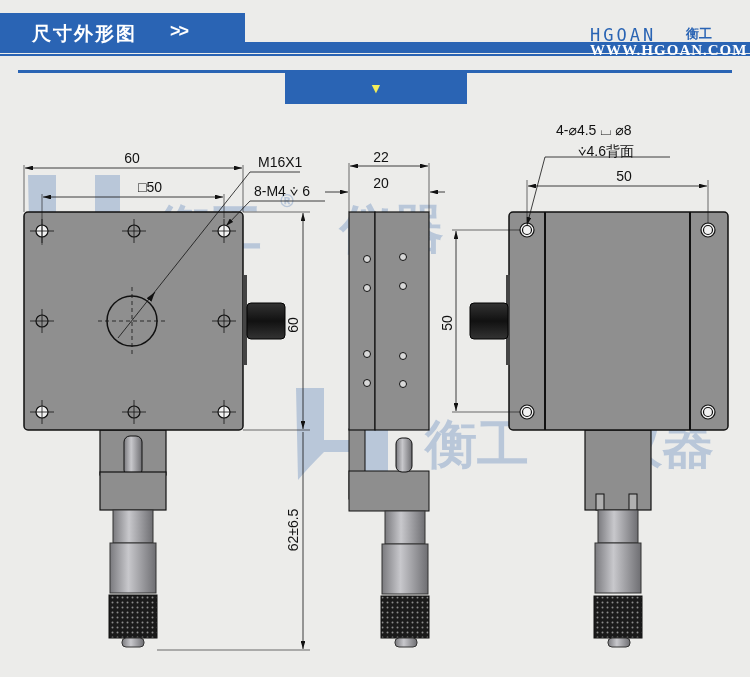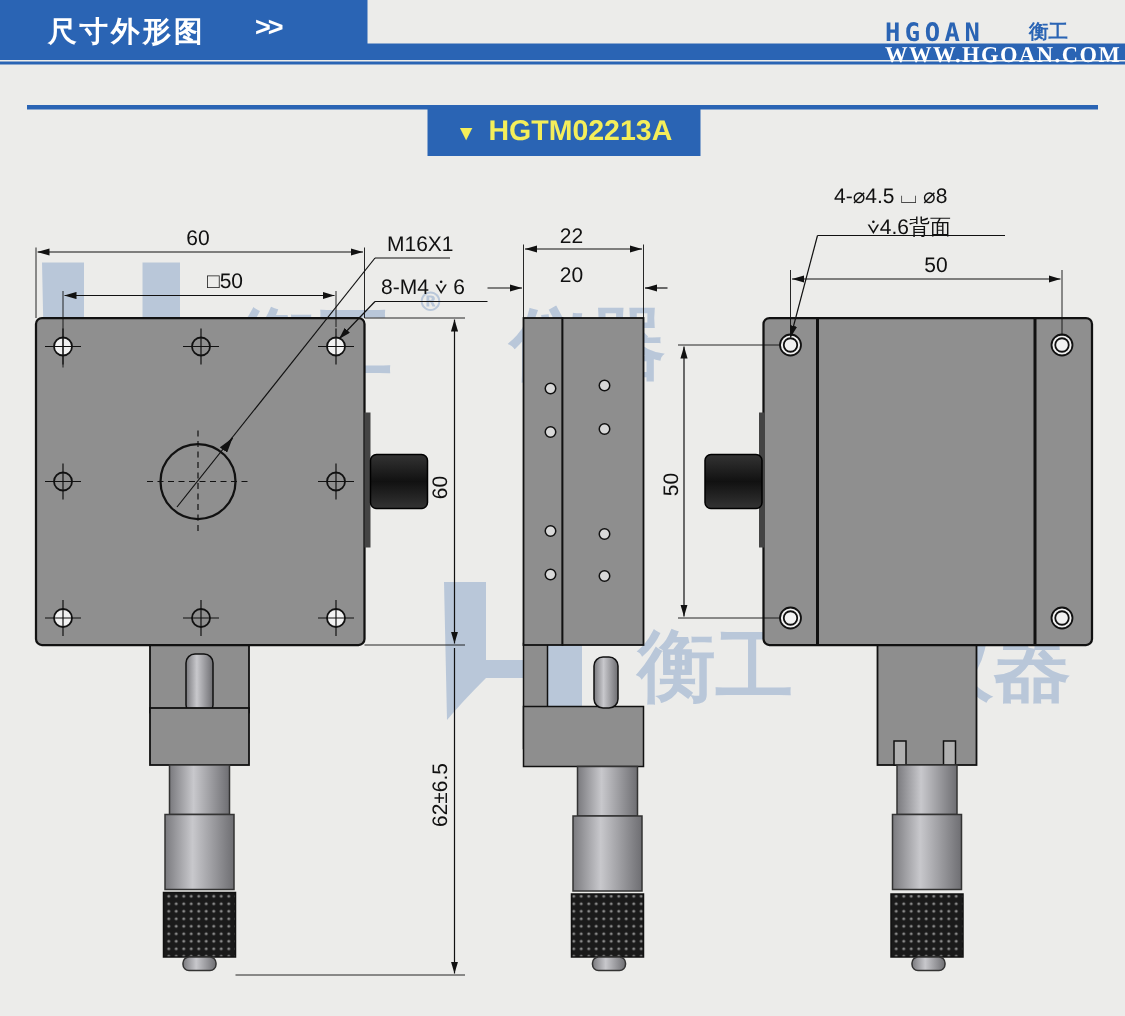--- a/index.html
+++ b/index.html
@@ -1,24 +1,24 @@
 <!DOCTYPE html>
 <html><head>
 <meta charset="utf-8">
 <style>
   html, body { margin: 0; padding: 0; }
   body { width: 750px; height: 677px; background: #ececea; position: relative; overflow: hidden; font-family: "Liberation Sans", sans-serif; }
-  .header { position: absolute; left: 0; top: 0; width: 740px; height: 46px; }
+  .header { position: absolute; left: 0; top: 13px; width: 740px; height: 46px; }
   .header-tab { position: absolute; left: 0; top: 0; width: 245px; height: 40px; background: #2a64b4; }
   .header-tab-slant { position: absolute; left: 194px; top: 0; width: 0; height: 0; border-top: 40px solid #2a64b4; border-right: 50px solid transparent; }
   .header-bar { position: absolute; left: 0; top: 29px; width: 750px; height: 11px; background: #2a64b4; }
   .header-line { position: absolute; left: 0; top: 41px; width: 750px; height: 2px; background: #2a64b4; }
   .header-title { position: absolute; left: 32px; top: 8px; font-size: 19px; font-weight: bold; color: #fff; letter-spacing: 2px; font-family: "DejaVu Sans", sans-serif; }
   .header-arrows { position: absolute; left: 170px; top: 8px; font-size: 18px; color: #fff; letter-spacing: -2px; font-weight: bold; }
-  .brand-logo { position: absolute; left: 590px; top: 12px; font-size: 17px; color: #2a64b4; font-weight: bold; letter-spacing: 3px; font-family: "DejaVu Sans Mono", monospace; text-align: right; }
+  .brand-logo { position: absolute; left: 590px; top: 12px; font-size: 17px; color: #2a64b4; font-weight: normal; letter-spacing: 3px; font-family: "DejaVu Sans Mono", monospace; text-align: right; }
   .brand-cn { position: absolute; left: 686px; top: 12px; font-size: 13px; color: #2a64b4; font-family: "DejaVu Serif", serif; font-weight: bold; }
   .brand-url { position: absolute; left: 590px; top: 29px; font-size: 15px; color: #fff; font-weight: bold; font-family: "Liberation Serif", serif; letter-spacing: 1px; }
   .model-line { position: absolute; left: 18px; top: 70px; width: 714px; height: 3px; background: #2a64b4; }
   .model-badge { position: absolute; left: 285px; top: 71px; width: 182px; height: 33px; background: #2a64b4; color: #f4ee5a; font-size: 19px; font-weight: bold; display: flex; align-items: center; justify-content: center; gap: 8px; }
   .model-arrow { font-size: 14px; }
   svg.drawing { position: absolute; left: 0; top: 0; }
   .dimtxt { font-family: "Liberation Sans", sans-serif; font-size: 14px; fill: #111; }
   .wm { font-family: "DejaVu Sans", sans-serif; font-weight: bold; fill: #7c9bc6; opacity: 0.45; }
 </style>
 </head>
@@ -32,21 +32,20 @@
   <div class="header-title">尺寸外形图</div>
   <div class="header-arrows">&gt;&gt;</div>
   <div class="brand-logo">HGOAN</div>
   <div class="brand-cn">衡工</div>
   <div class="brand-url">WWW.HGOAN.COM</div>
 </div>
 
 <div class="model-line"></div>
 <div class="model-badge">
   <span class="model-arrow">▼</span>
-  <span>HGTM02213A</span>
 </div>
 
 <svg class="drawing" width="750" height="677" viewBox="0 0 750 677">
   <defs>
     <marker id="arr" markerWidth="10" markerHeight="6" refX="10" refY="3" orient="auto-start-reverse">
       <path d="M0,0 L10,3 L0,6 z" fill="#111"></path>
     </marker>
     <pattern id="knurl" width="5" height="5" patternUnits="userSpaceOnUse">
       <rect width="5" height="5" fill="#1a1a1a"></rect>
       <circle cx="2.5" cy="2.5" r="1" fill="#8a8a8a"></circle>

